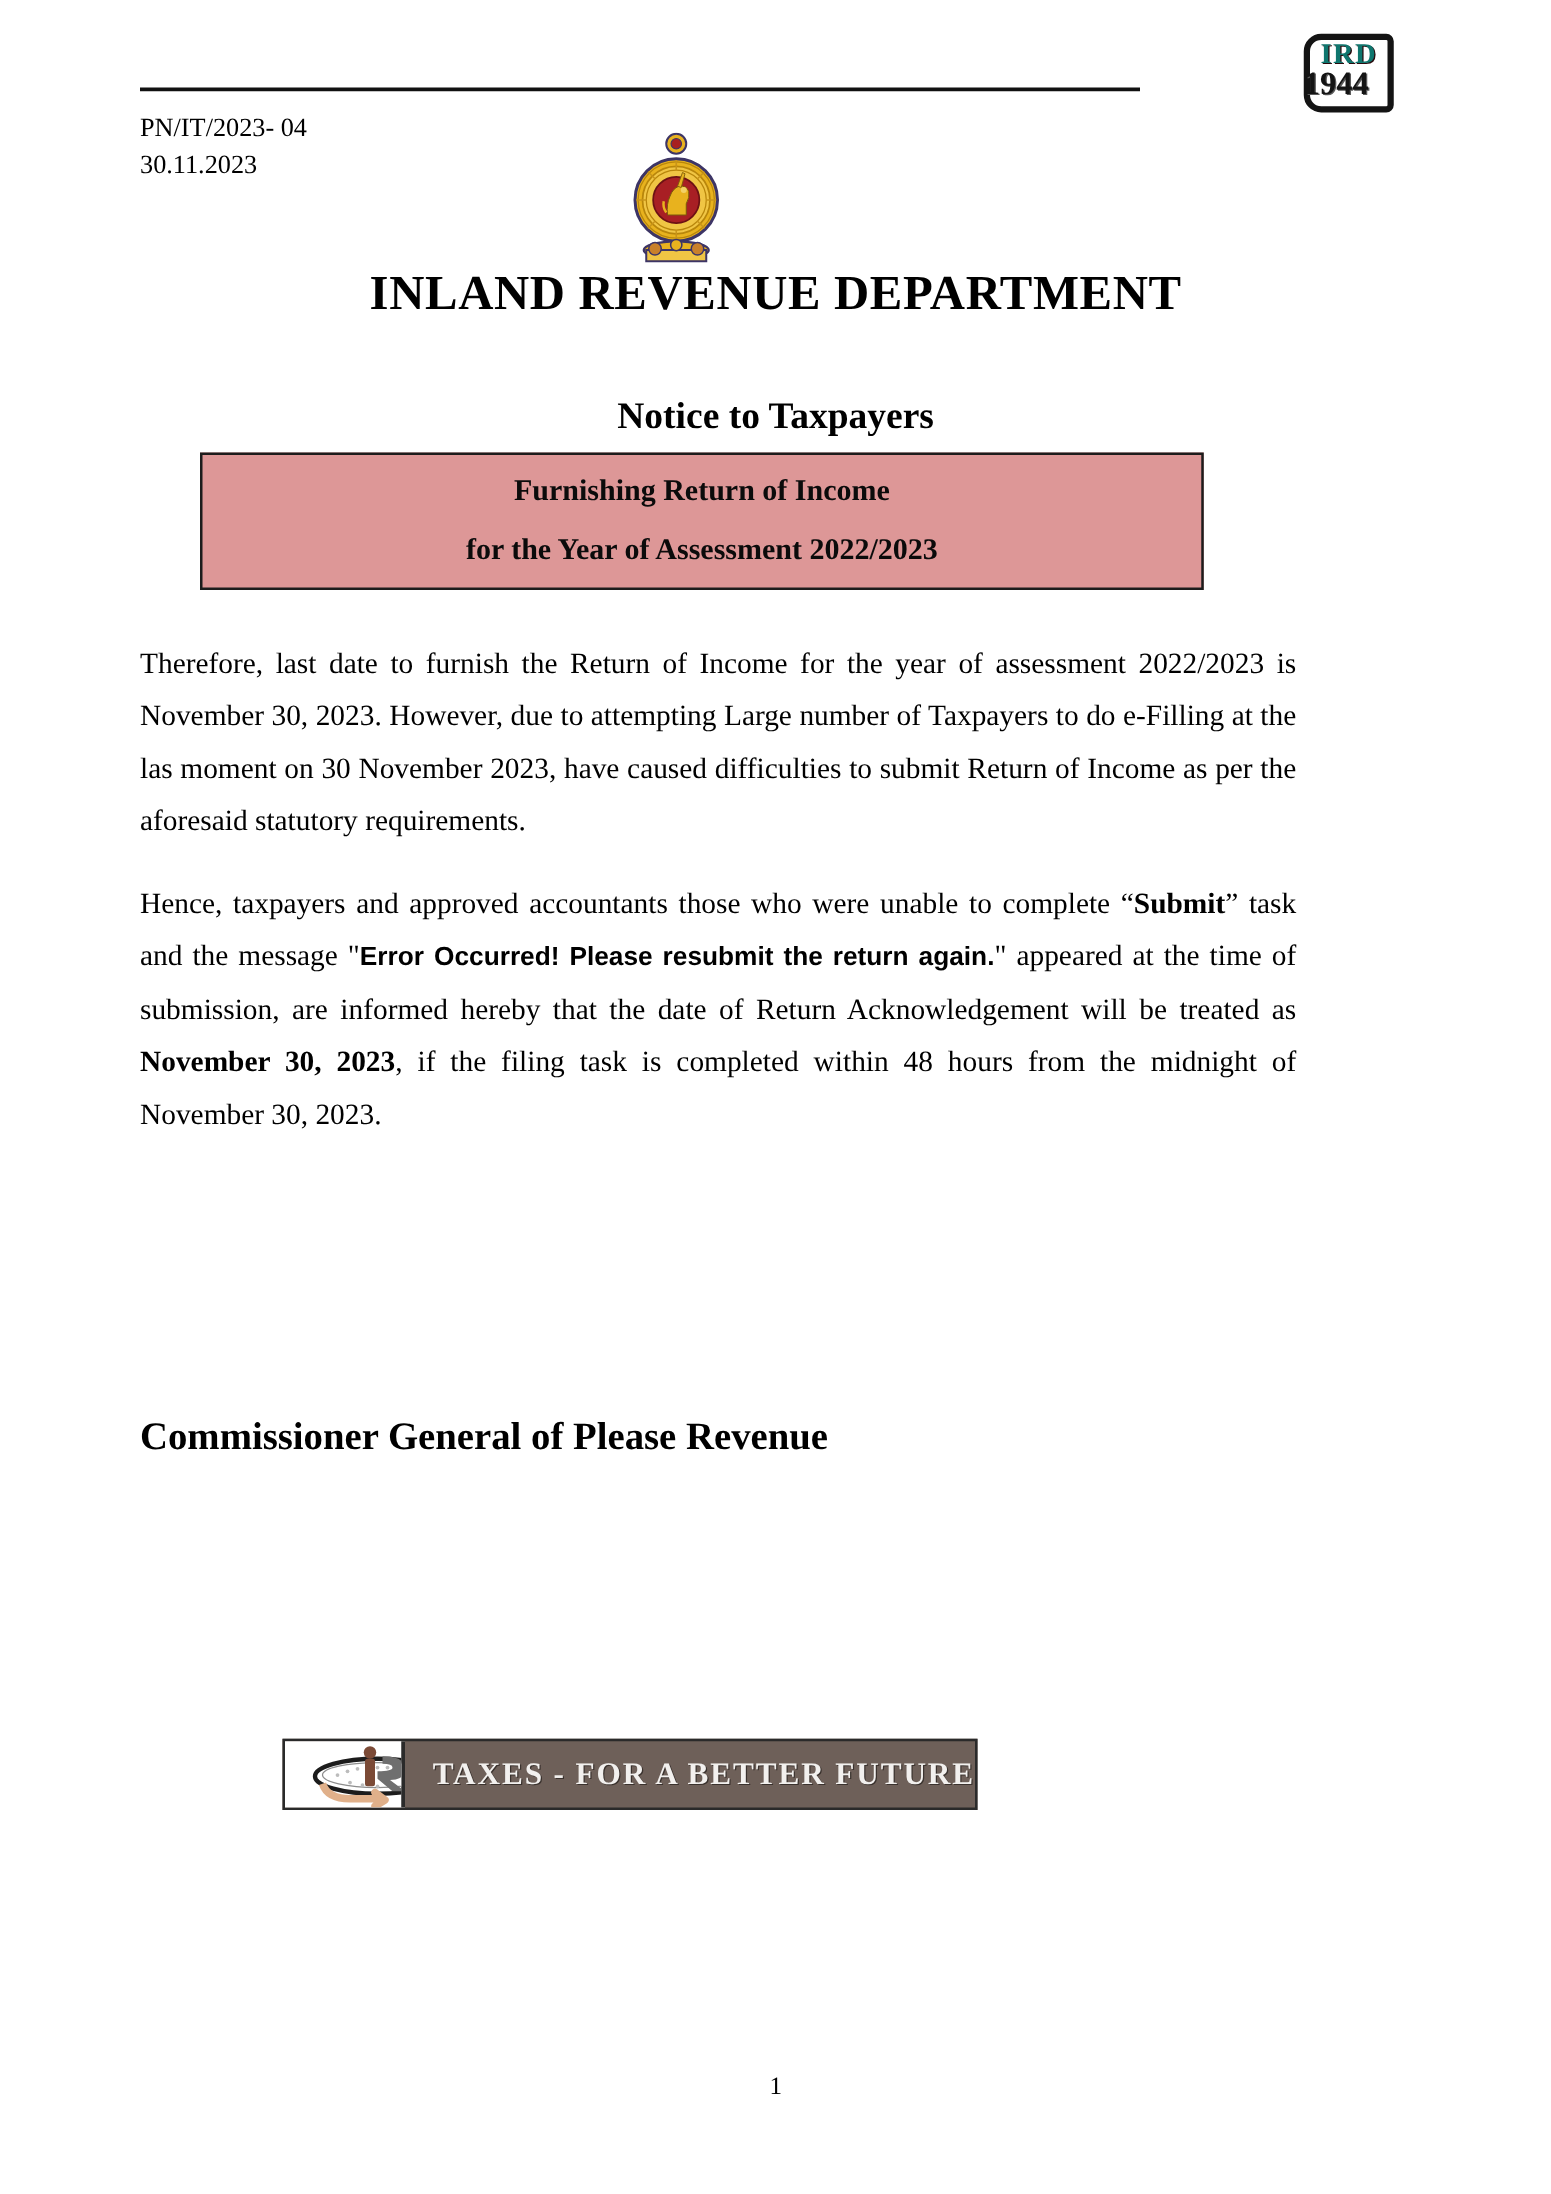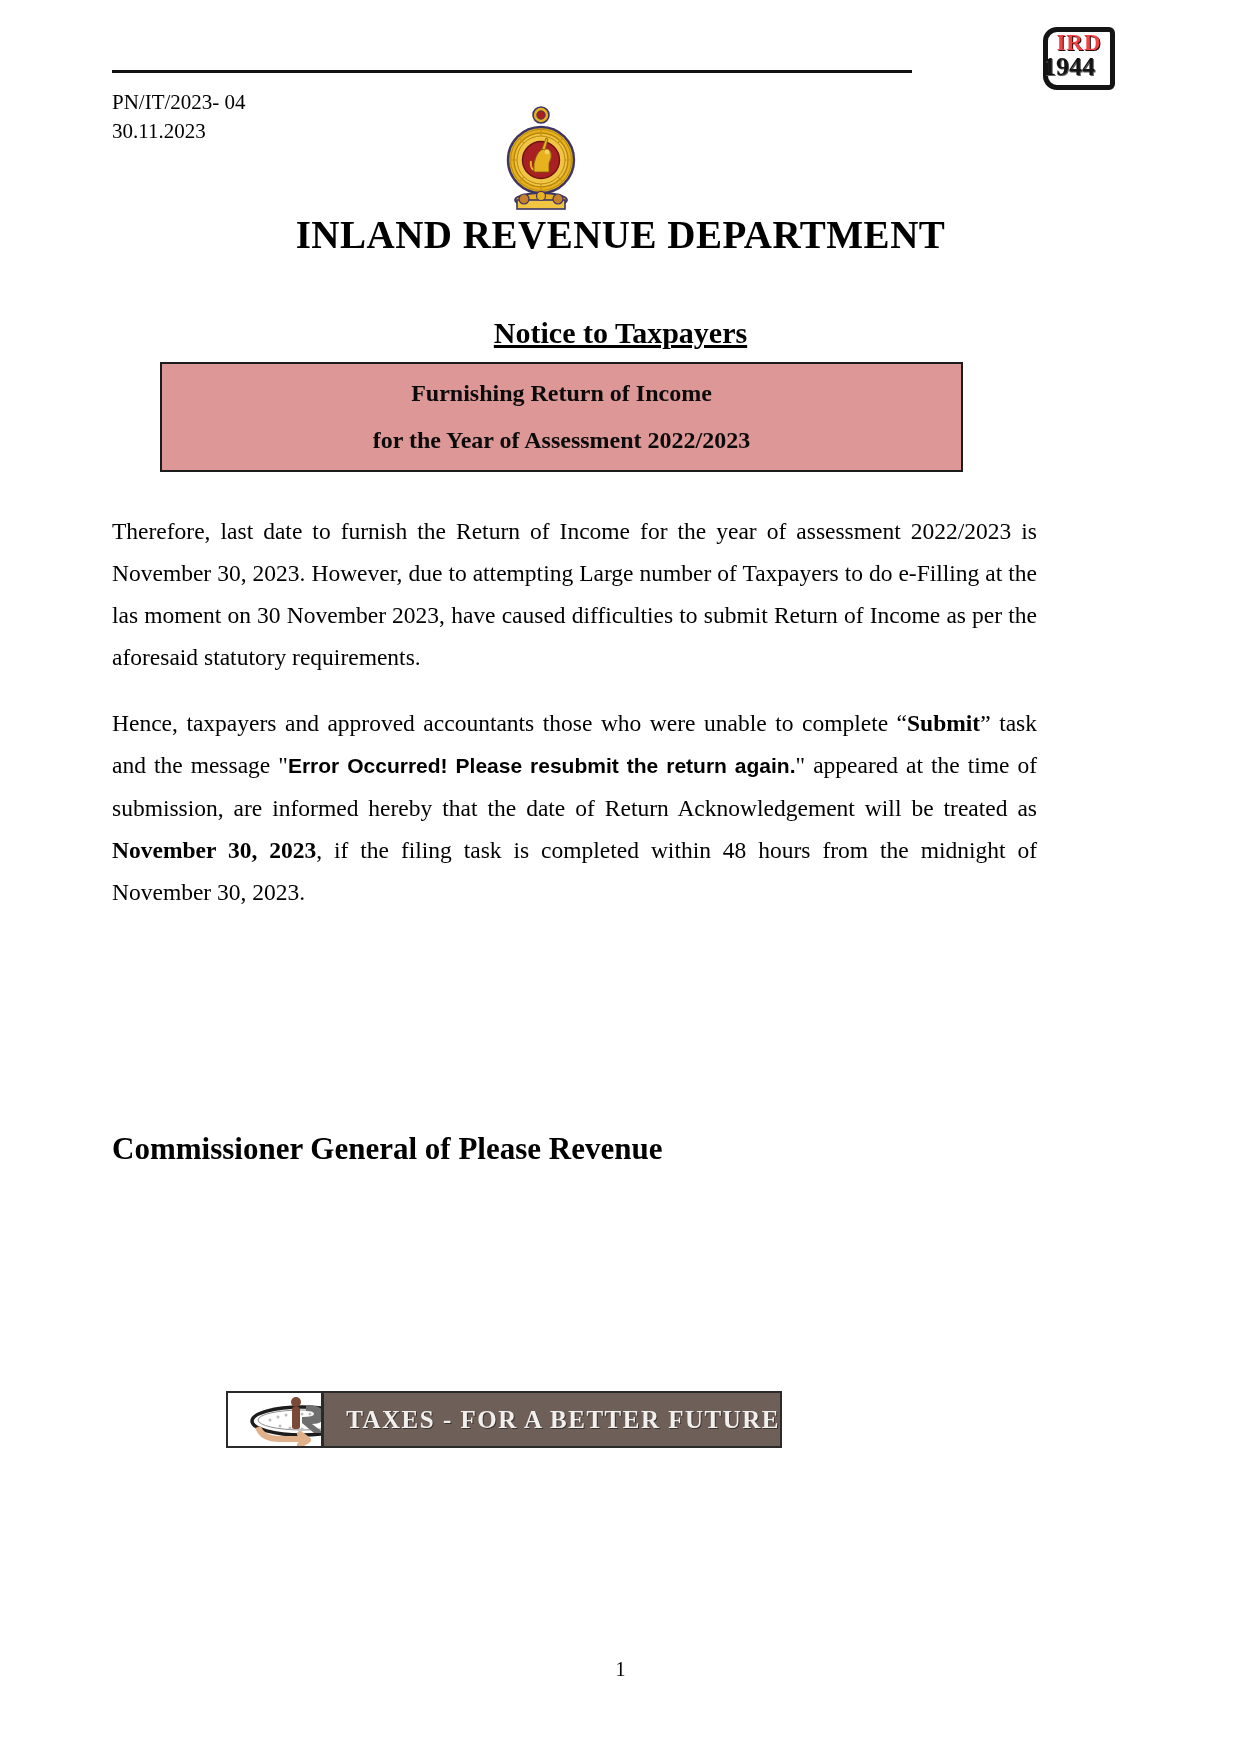--- a/index.html
+++ b/index.html
@@ -52,21 +52,21 @@
     position: absolute;
     left: 0;
     right: 0;
     top: 3px;
     text-align: center;
     font-family: "Liberation Serif", serif;
     font-weight: bold;
     font-size: 23px;
     line-height: 25px;
     letter-spacing: 1px;
-    color: #ef4444;
+    color: #0f766e;
     text-shadow: 1px 1px 0 #2a0a0d;
   }
   .ird-logo-year {
     position: absolute;
     left: 0;
     right: 0;
     top: 26px;
     text-align: left;
     font-family: "Liberation Serif", serif;
     font-weight: bold;
@@ -106,21 +106,20 @@
     letter-spacing: 0.5px;
   }
   .notice-sub {
     position: absolute;
     left: 0;
     top: 316px;
     width: 1241px;
     text-align: center;
     font-weight: bold;
     font-size: 30px;
-    text-decoration: underline;
   }
 
   
   .pink-box {
     position: absolute;
     left: 160px;
     top: 362px;
     width: 803px;
     height: 110px;
     background: #dd9797;

